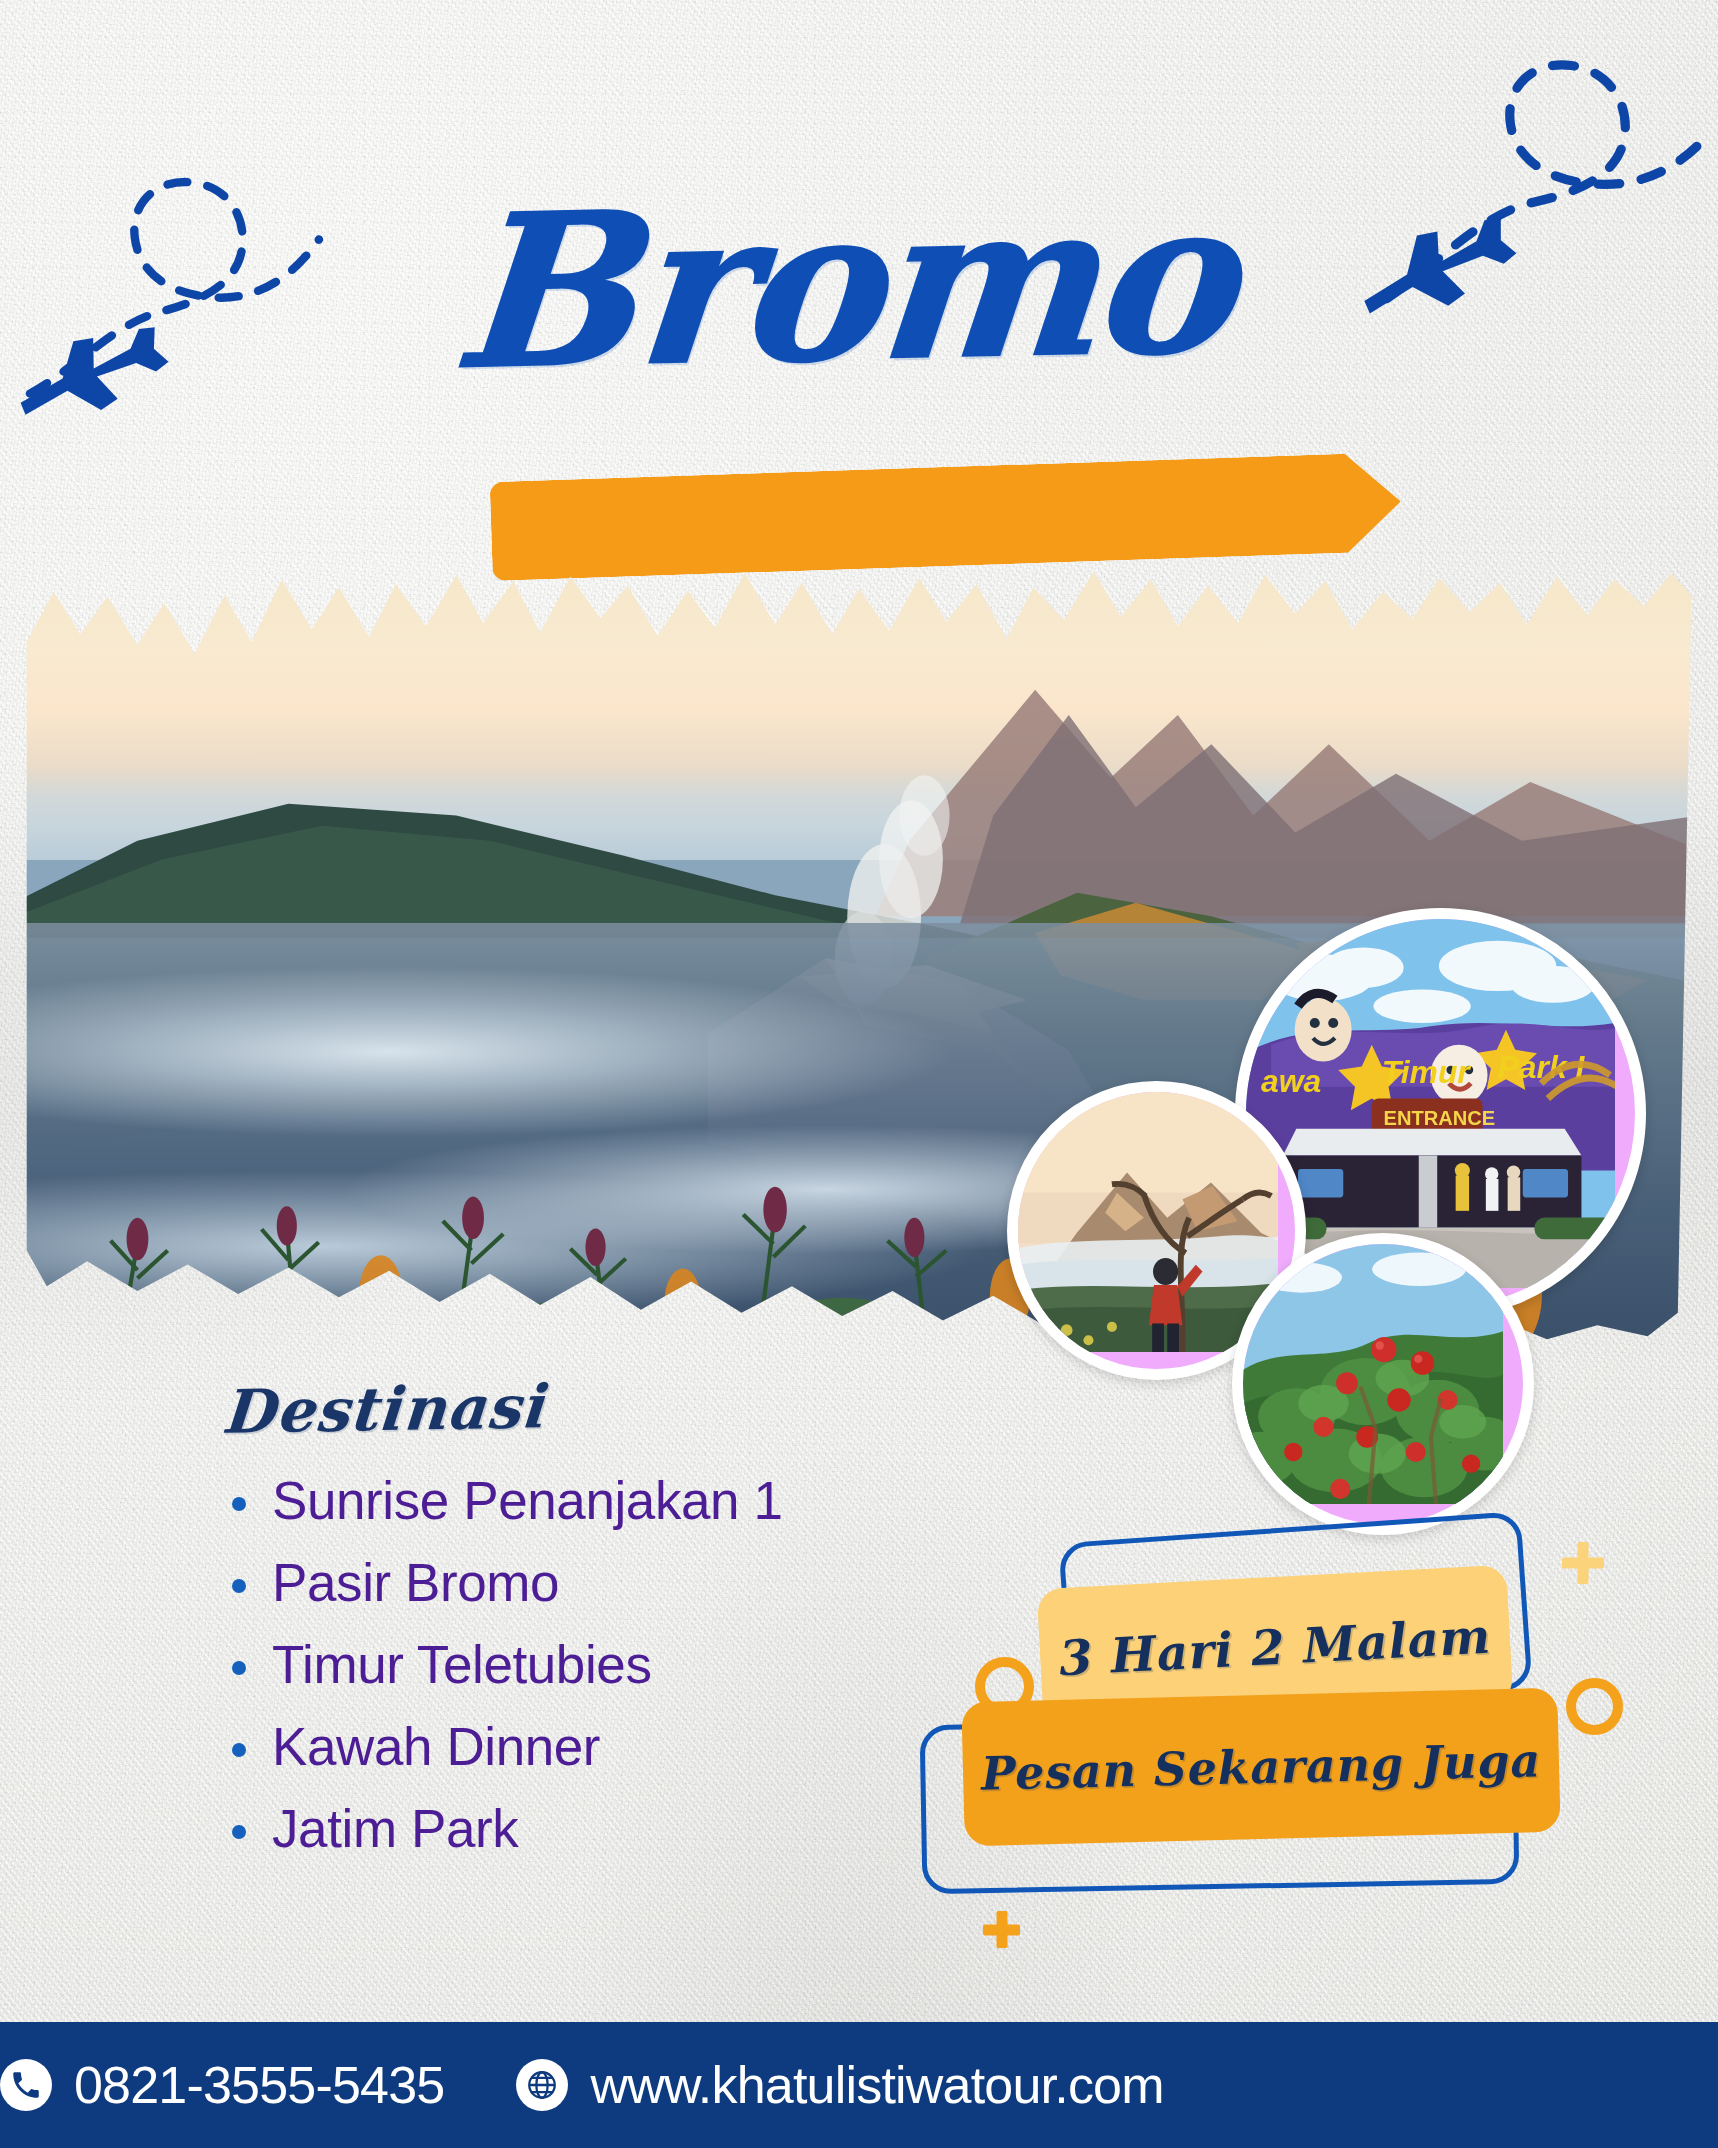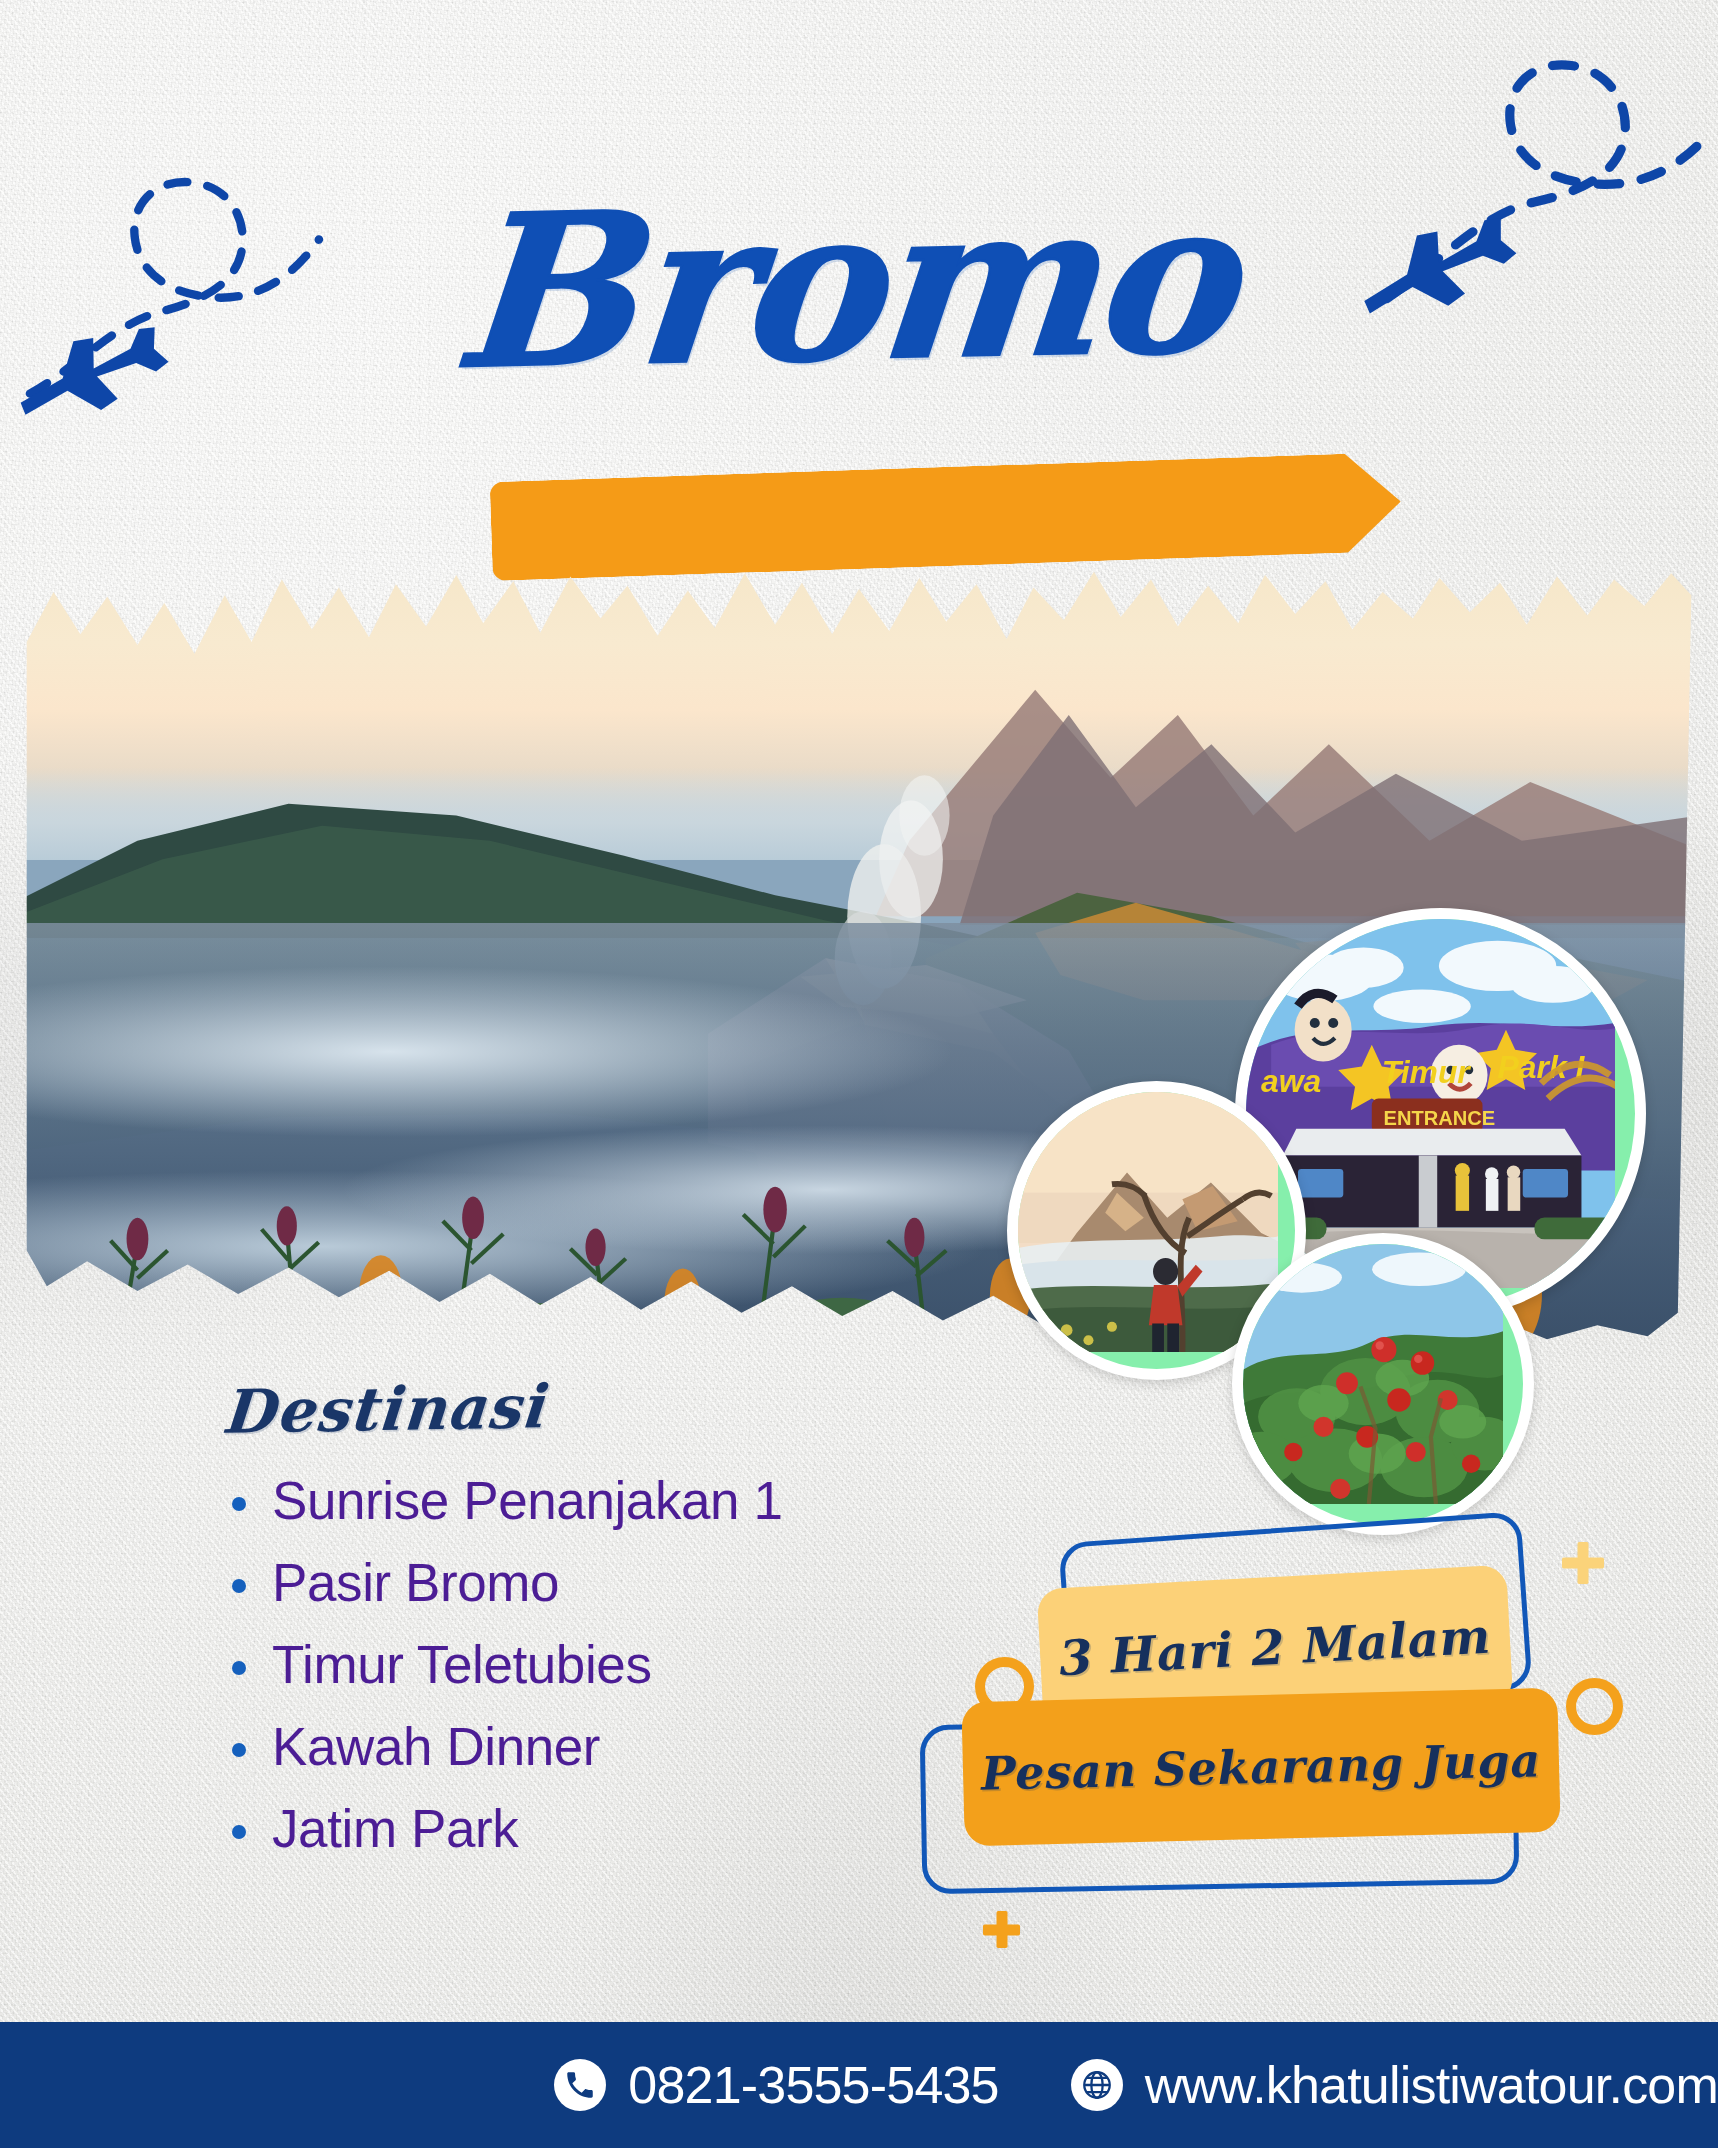--- a/index.html
+++ b/index.html
@@ -111,21 +111,21 @@
   .caldera{position:absolute;left:0;top:46%;width:100%;height:54%;
     background:linear-gradient(180deg,#7e8fa0 0%,#66788c 28%,#4c6079 62%,#3a4f68 100%);
     opacity:.85;}
   .plants{position:absolute;left:0;bottom:0;width:100%;height:22%;}
 
   
   .circ{
     position:absolute;border-radius:50%;
     border:11px solid #ffffff;
     box-shadow:0 3.4px 11.7px rgba(0,0,0,.16);
-    overflow:hidden;background:#86efac;
+    overflow:hidden;background:#f0abfc;
   }
   #circ-park{left:1235px;top:908px;width:389px;height:389px;}
   #circ-view{left:1007px;top:1081px;width:277px;height:277px;}
   #circ-apple{left:1232px;top:1233px;width:280px;height:280px;}
 
   
   #dest-head{
     position:absolute;left:228px;top:1374px;
     font-family:"DejaVu Serif", serif;font-style:italic;font-weight:700;
     font-size:60px;color:#1a3668;letter-spacing:0.8px;
@@ -179,21 +179,21 @@
   .plus:before,.plus:after{content:"";position:absolute;background:#fbd37a;border-radius:1.7px;}
   .plus:before{left:50%;top:0;width:11px;height:100%;transform:translateX(-50%);}
   .plus:after{top:50%;left:0;height:11px;width:100%;transform:translateY(-50%);}
   #plus-tr{left:1562px;top:1542px;width:42px;height:42px;}
   #plus-bl{left:983px;top:1911px;width:37px;height:37px;}
   #plus-bl:before,#plus-bl:after{background:#f4a11c;}
 
   
   #footer{
     position:absolute;left:0;right:0;bottom:0;height:126px;
-    background:#0e3b7f;display:flex;align-items:center;justify-content:flex-end;gap:72px;
+    background:#0e3b7f;display:flex;align-items:center;justify-content:flex-start;gap:72px;
   }
   .f-item{display:flex;align-items:center;gap:22px;}
   .f-icon{
     width:52px;height:52px;border-radius:50%;background:#ffffff;
     display:flex;align-items:center;justify-content:center;flex:0 0 auto;
   }
   .f-text{
     color:#ffffff;font-size:52px;font-weight:400;letter-spacing:-0.8px;white-space:nowrap;
   }
 </style>

